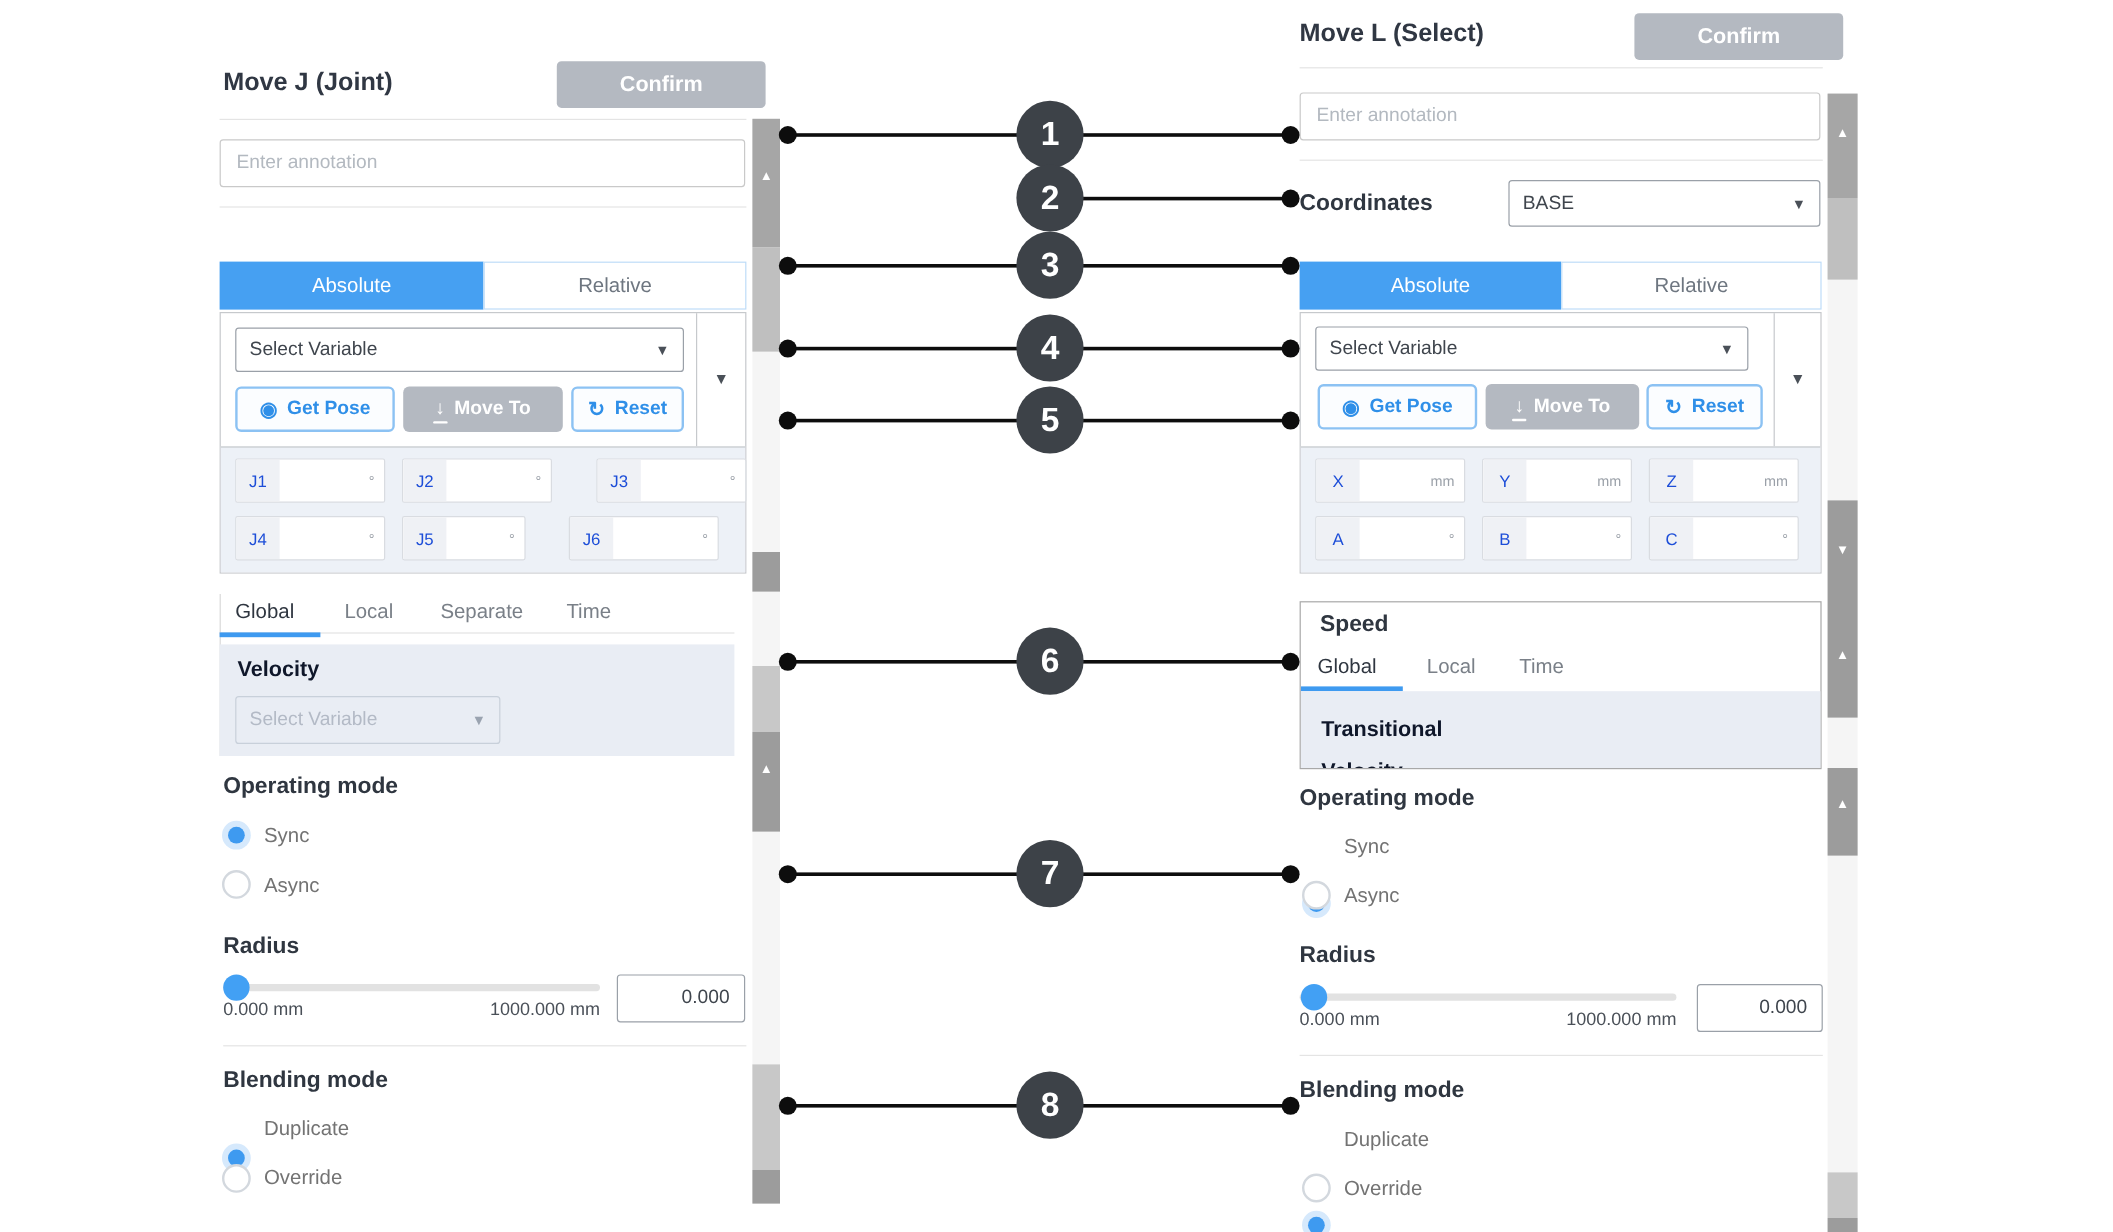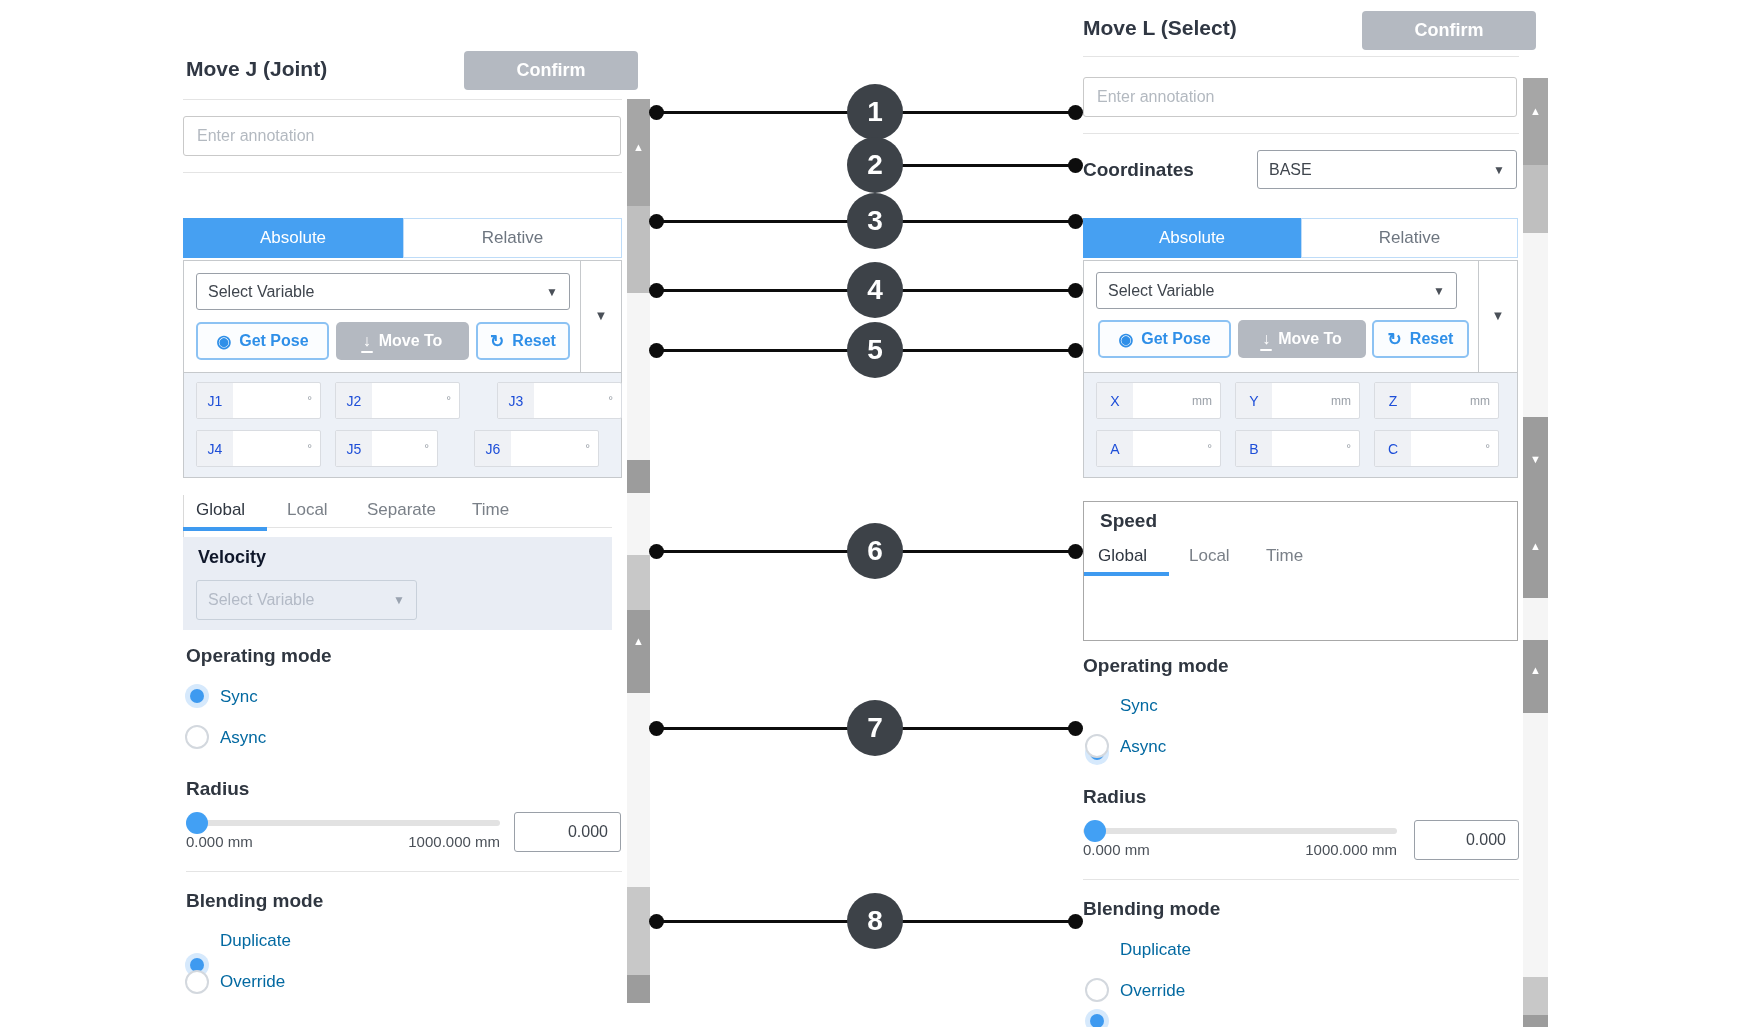--- a/index.html
+++ b/index.html
@@ -40,21 +40,21 @@
   .fieldbox .unit{color:#9aa0a8;font-size:12px;align-self:center;padding-right:8px;flex:none;}
   .stab{font-size:17px;color:#7a8088;}
   .stab.on{color:#2f3640;}
   .stabline{background:#3e9af0;}
   .graysec{background:#e9edf4;}
   .dis-h{font-size:18px;font-weight:bold;color:#0f172a;}
   .radio{width:24px;height:24px;border-radius:50%;}
   .radio.sel{background:#d6e9fc;position:relative;}
   .radio.sel::after{content:"";position:absolute;left:5px;top:5px;width:14px;height:14px;border-radius:50%;background:#3e9af0;}
   .radio.unsel{background:#fff;border:2px solid #d3d8de;}
-  .rlabel{font-size:17px;color:#0369a1;}
+  .rlabel{font-size:17px;color:#737373;}
   .track{background:#e2e2e2;border-radius:3px;}
   .thumb{width:22px;height:22px;border-radius:50%;background:#42a0f4;}
   .slbl{font-size:15px;color:#4a5058;}
   .valbox{border:1px solid #9aa0a8;border-radius:3px;background:#fff;font-size:16px;color:#3f454d;
           text-align:right;padding:0 12px;outline:none;font-family:inherit;}
   .cline{background:#0d0d0d;height:3px;}
   .cdot{width:15px;height:15px;border-radius:50%;background:#0d0d0d;}
   .ccircle{width:56px;height:56px;border-radius:50%;background:#3d4248;color:#fff;font-size:28px;
            font-weight:bold;display:flex;align-items:center;justify-content:center;}
   .strack{background:#f5f5f5;}
@@ -335,20 +335,24 @@
     <span class="fin"></span>
     <span class="unit">°</span>
   </div>
 
   <div class="abs speedbox" id="rp-speedbox">
     <div class="abs hdr" id="rp-sp-h">Speed</div>
     <div class="abs stab on" id="rp-sst0">Global</div>
     <div class="abs stab" id="rp-sst1">Local</div>
     <div class="abs stab" id="rp-sst2">Time</div>
     <div class="abs stabline" id="rp-sstu"></div>
+    <div class="abs graysec" id="rp-spgray">
+      <div class="abs dis-h" id="rp-trans">Transitional</div>
+      <div class="abs dis-h" id="rp-velclip">Velocity</div>
+    </div>
   </div>
 
   <div class="abs hdr" id="rp-om-h">Operating mode</div>
   <div class="abs radio sel" id="rp-sync-r"></div>
   <div class="abs rlabel" id="rp-sync-l">Sync</div>
   <div class="abs radio unsel" id="rp-async-r"></div>
   <div class="abs rlabel" id="rp-async-l">Async</div>
 
   <div class="abs hdr" id="rp-rad-h">Radius</div>
   <div class="abs track" id="rp-track"></div>

